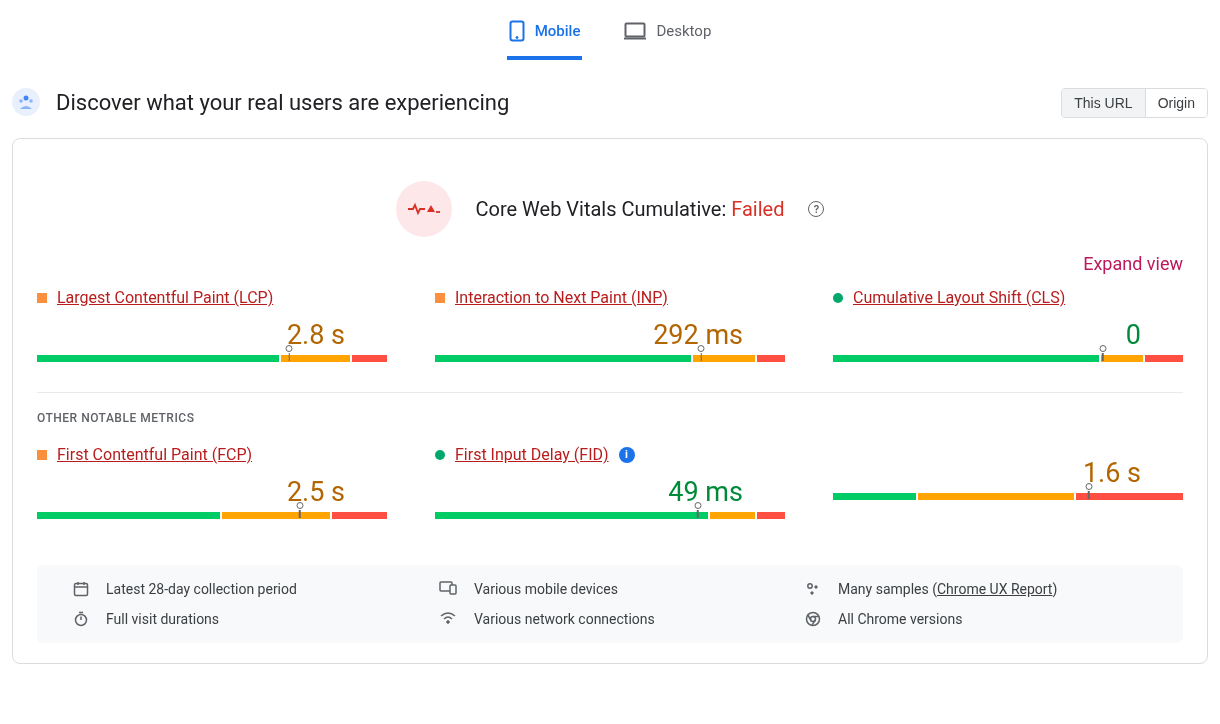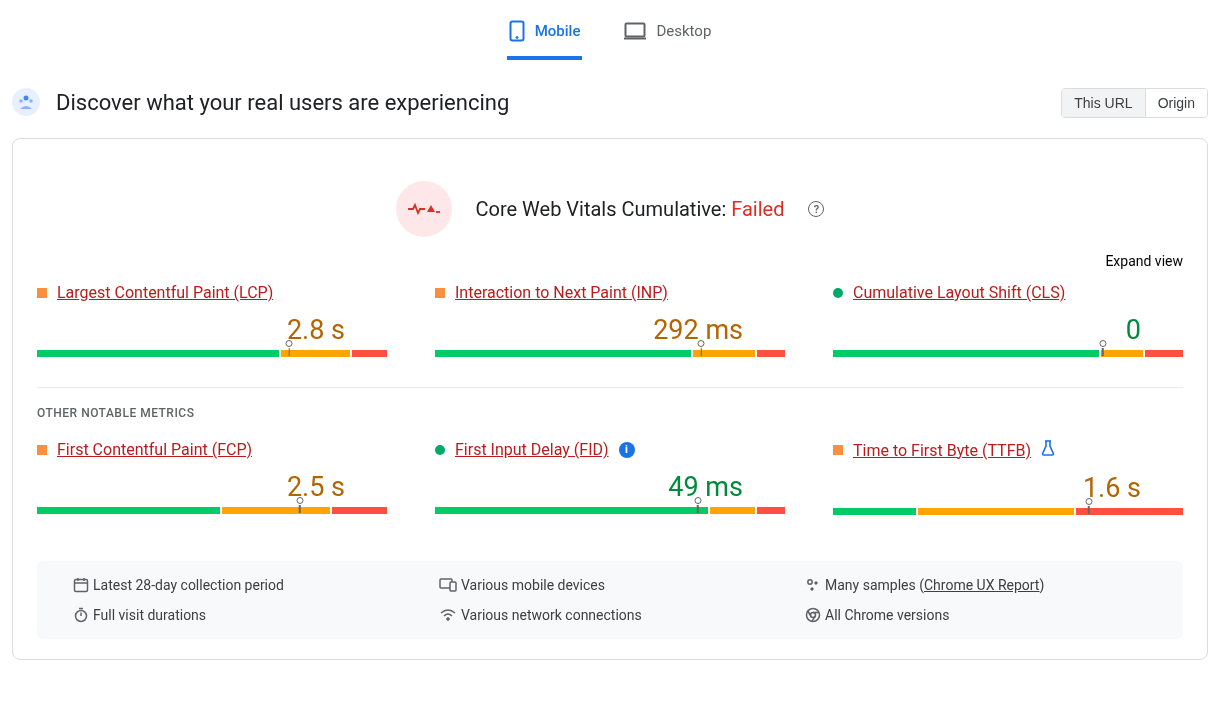--- a/index.html
+++ b/index.html
@@ -103,21 +103,21 @@
     color: #5f6368;
     display: inline-flex; align-items: center; justify-content: center;
     font-size: 11px; font-weight: 600;
     cursor: pointer;
   }
   .expand-row {
     display: flex; justify-content: flex-end;
     padding: 6px 0 14px;
   }
   .expand-link {
-    font-size: 14px; color: #000000; cursor: pointer;
+    font-size: 18px; color: #be185d; cursor: pointer;
   }
   .metrics-grid {
     display: grid;
     grid-template-columns: repeat(3, 1fr);
     gap: 48px;
     padding-bottom: 20px;
   }
   .metric {}
   .metric-title-row {
     display: flex; align-items: center; gap: 10px;
@@ -195,21 +195,21 @@
     border-radius: 6px;
     margin-top: 26px;
     padding: 16px 36px;
     display: grid;
     grid-template-columns: repeat(3, 1fr);
     row-gap: 14px;
     column-gap: 24px;
     font-size: 14px;
     color: #3c4043;
   }
-  .footer-item { display: flex; align-items: center; gap: 4px; }
+  .footer-item { display: flex; align-items: flex-start; gap: 17px; }
   .footer-item svg { stroke: #5f6368; fill: none; }
   .footer-link { text-decoration: underline; cursor: pointer; }
 </style>
 </head>
 <body>
 
 <div class="tabs">
   <div class="tab active">
     <svg width="16" height="22" viewBox="0 0 16 22">
         <rect x="1.5" y="1.5" width="13" height="19" rx="2" stroke-width="2"></rect>
@@ -349,30 +349,20 @@
         <div class="bar">
             <div class="seg g" style="width:79%"></div>
             <div class="seg o" style="width:13%"></div>
             <div class="seg r" style="width:8%"></div>
           </div>
         <div class="marker" style="left:75%"></div>
       </div>
     </div>
 
     <div class="metric">
-      <div class="metric-title-row">
-        <span class="sq orange"></span>
-        <span class="metric-name">Time to First Byte (TTFB)</span>
-        <span class="flask">
-          <svg width="14" height="16" viewBox="0 0 14 16" fill="none" stroke="#1a73e8" stroke-width="1.6">
-              <path d="M5 1 L5 6 L1.5 14 A1 1 0 0 0 2.5 15 L11.5 15 A1 1 0 0 0 12.5 14 L9 6 L9 1"></path>
-              <line x1="4" y1="1" x2="10" y2="1"></line>
-            </svg>
-        </span>
-      </div>
       <div class="metric-value orange">1.6 s</div>
       <div class="bar-wrap">
         <div class="bar">
             <div class="seg g" style="width:24%"></div>
             <div class="seg o" style="width:45%"></div>
             <div class="seg r" style="width:31%"></div>
           </div>
         <div class="marker" style="left:73%"></div>
       </div>
     </div>

